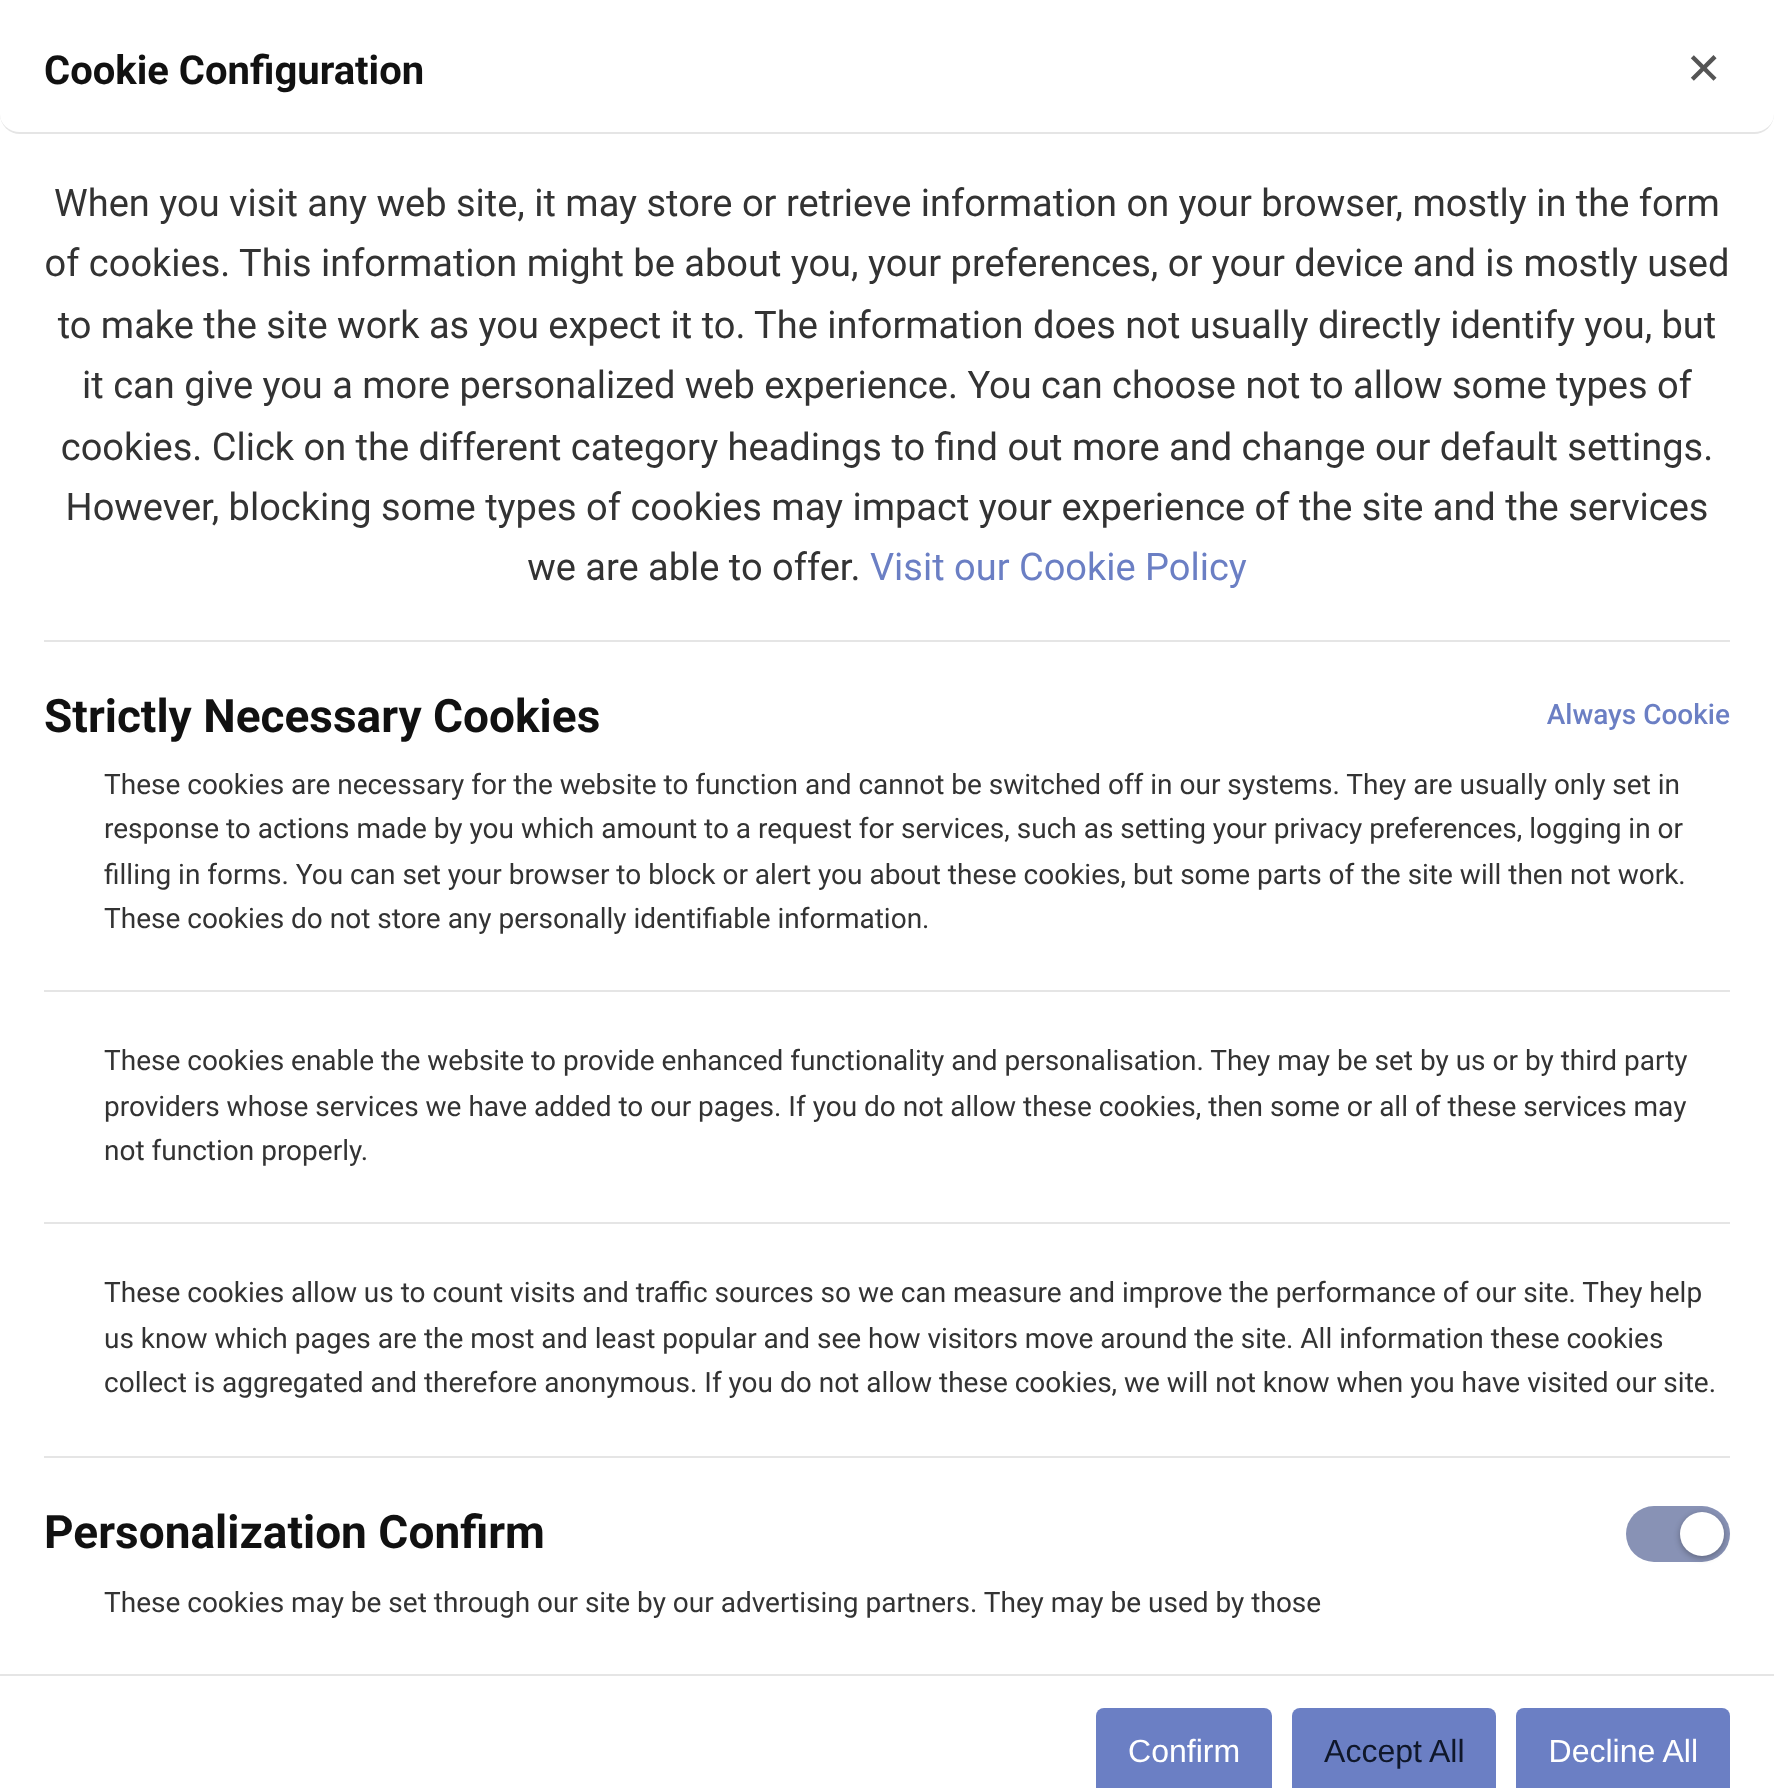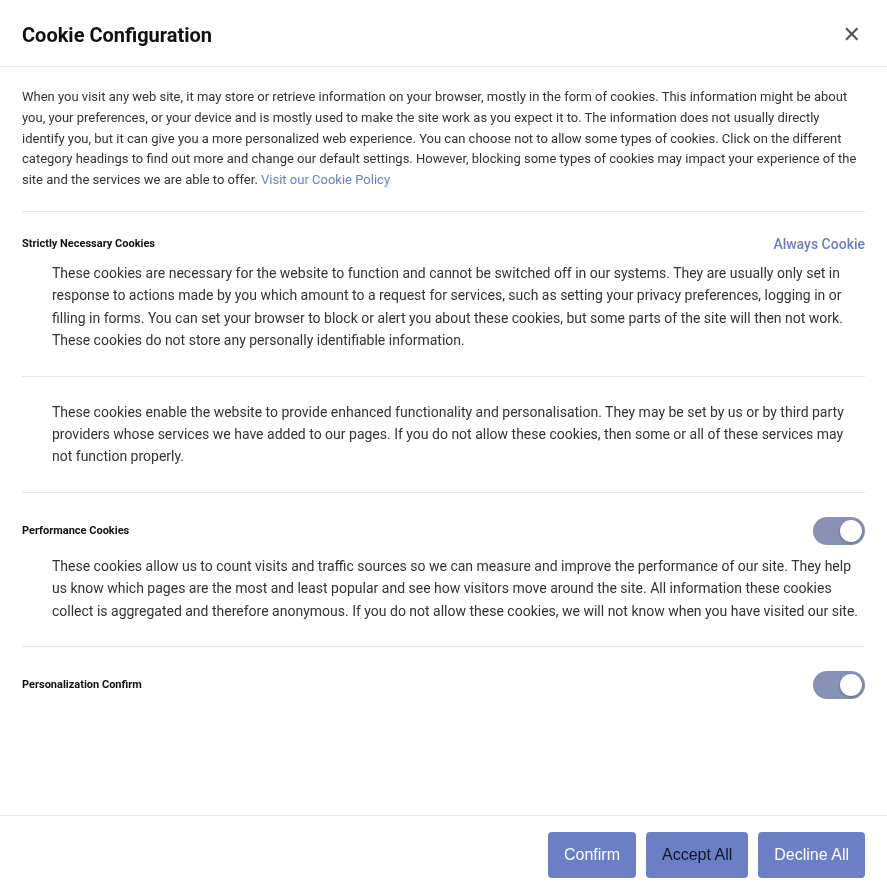--- a/index.html
+++ b/index.html
@@ -27,20 +27,21 @@
       position: relative;
     }
 
     .modal-header {
       display: flex;
       justify-content: space-between;
       align-items: center;
       padding: 20px 22px 16px 22px;
       border-bottom: 1px solid #e5e5e5;
       flex-shrink: 0;
+      border-radius: 10px;
     }
 
     .modal-title {
       font-size: 20px;
       font-weight: 700;
       color: #111;
     }
 
     .close-btn {
       background: none;
@@ -55,44 +56,45 @@
       justify-content: center;
     }
 
     .modal-body {
       flex: 1;
       overflow-y: auto;
       padding: 20px 22px 0 22px;
     }
 
     .intro-text {
-      font-size: 13px;
+      font-size: 19px;
       color: #333;
       line-height: 1.6;
       margin-bottom: 20px;
+      text-align: center;
     }
 
     .cookie-policy-link {
       color: #6b7fc4;
       text-decoration: none;
     }
 
     .cookie-section {
       margin-bottom: 24px;
     }
 
     .cookie-section-header {
       display: flex;
       justify-content: space-between;
       align-items: center;
       margin-bottom: 10px;
     }
 
     .cookie-section-title {
-      font-size: 11px;
+      font-size: 23px;
       font-weight: 700;
       color: #111;
     }
 
     .always-active-label {
       font-size: 14px;
       color: #6b7fc4;
       font-weight: 500;
     }
 
@@ -208,40 +210,33 @@
             <span class="always-active-label" style="color: rgb(107, 127, 196);">Always Cookie</span>
           </div>
           <p class="cookie-section-desc">These cookies are necessary for the website to function and cannot be switched off in our systems. They are usually only set in response to actions made by you which amount to a request for services, such as setting your privacy preferences, logging in or filling in forms. You can set your browser to block or alert you about these cookies, but some parts of the site will then not work. These cookies do not store any personally identifiable information.</p>
         </div>
         <div class="divider"></div>
         <div class="cookie-section">
           <p class="cookie-section-desc">These cookies enable the website to provide enhanced functionality and personalisation. They may be set by us or by third party providers whose services we have added to our pages. If you do not allow these cookies, then some or all of these services may not function properly.</p>
         </div>
         <div class="divider"></div>
         <div class="cookie-section">
-          <div class="cookie-section-header">
-            <h3 class="cookie-section-title">Performance Cookies</h3>
-            <div class="toggle-switch">
-              <div class="toggle-track checked">
-                <div class="toggle-thumb checked"></div>
-              </div>
-            </div>
-          </div>
           <p class="cookie-section-desc">These cookies allow us to count visits and traffic sources so we can measure and improve the performance of our site. They help us know which pages are the most and least popular and see how visitors move around the site. All information these cookies collect is aggregated and therefore anonymous. If you do not allow these cookies, we will not know when you have visited our site.</p>
         </div>
         <div class="divider"></div>
         <div class="cookie-section">
           <div class="cookie-section-header">
             <h3 class="cookie-section-title">Personalization Confirm</h3>
             <div class="toggle-switch">
               <div class="toggle-track checked">
                 <div class="toggle-thumb checked"></div>
               </div>
             </div>
           </div>
+          <p class="cookie-section-desc">These cookies may be set through our site by our advertising partners. They may be used by those</p>
         </div>
       </div>
 
   </div>
 
   <div class="modal-footer">
     <button class="footer-btn btn-confirm">Confirm</button>
     <button class="footer-btn btn-accept-all">Accept All</button>
     <button class="footer-btn btn-decline-all">Decline All</button>
   </div>

